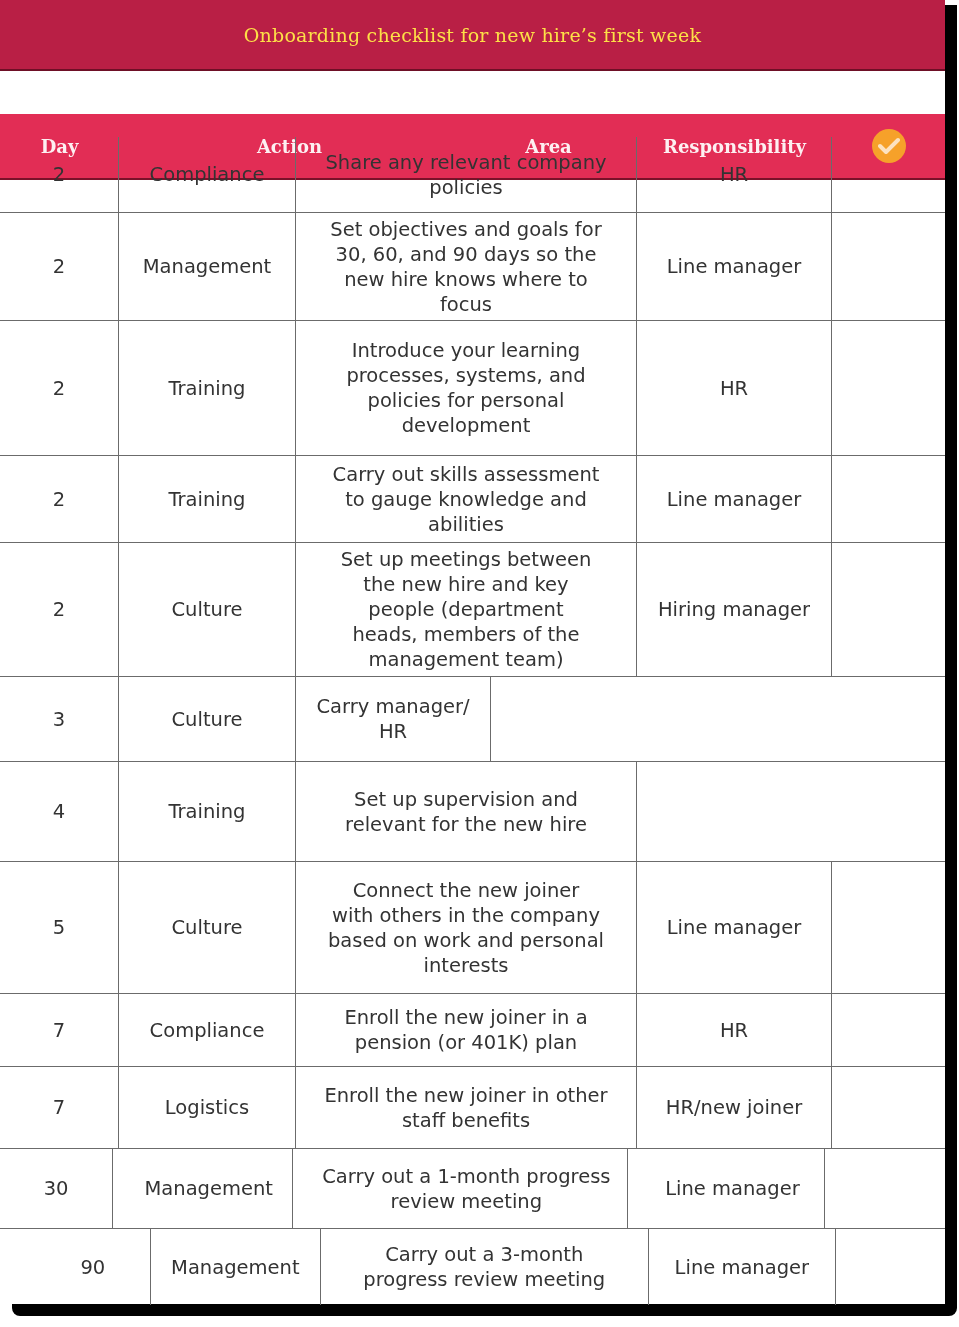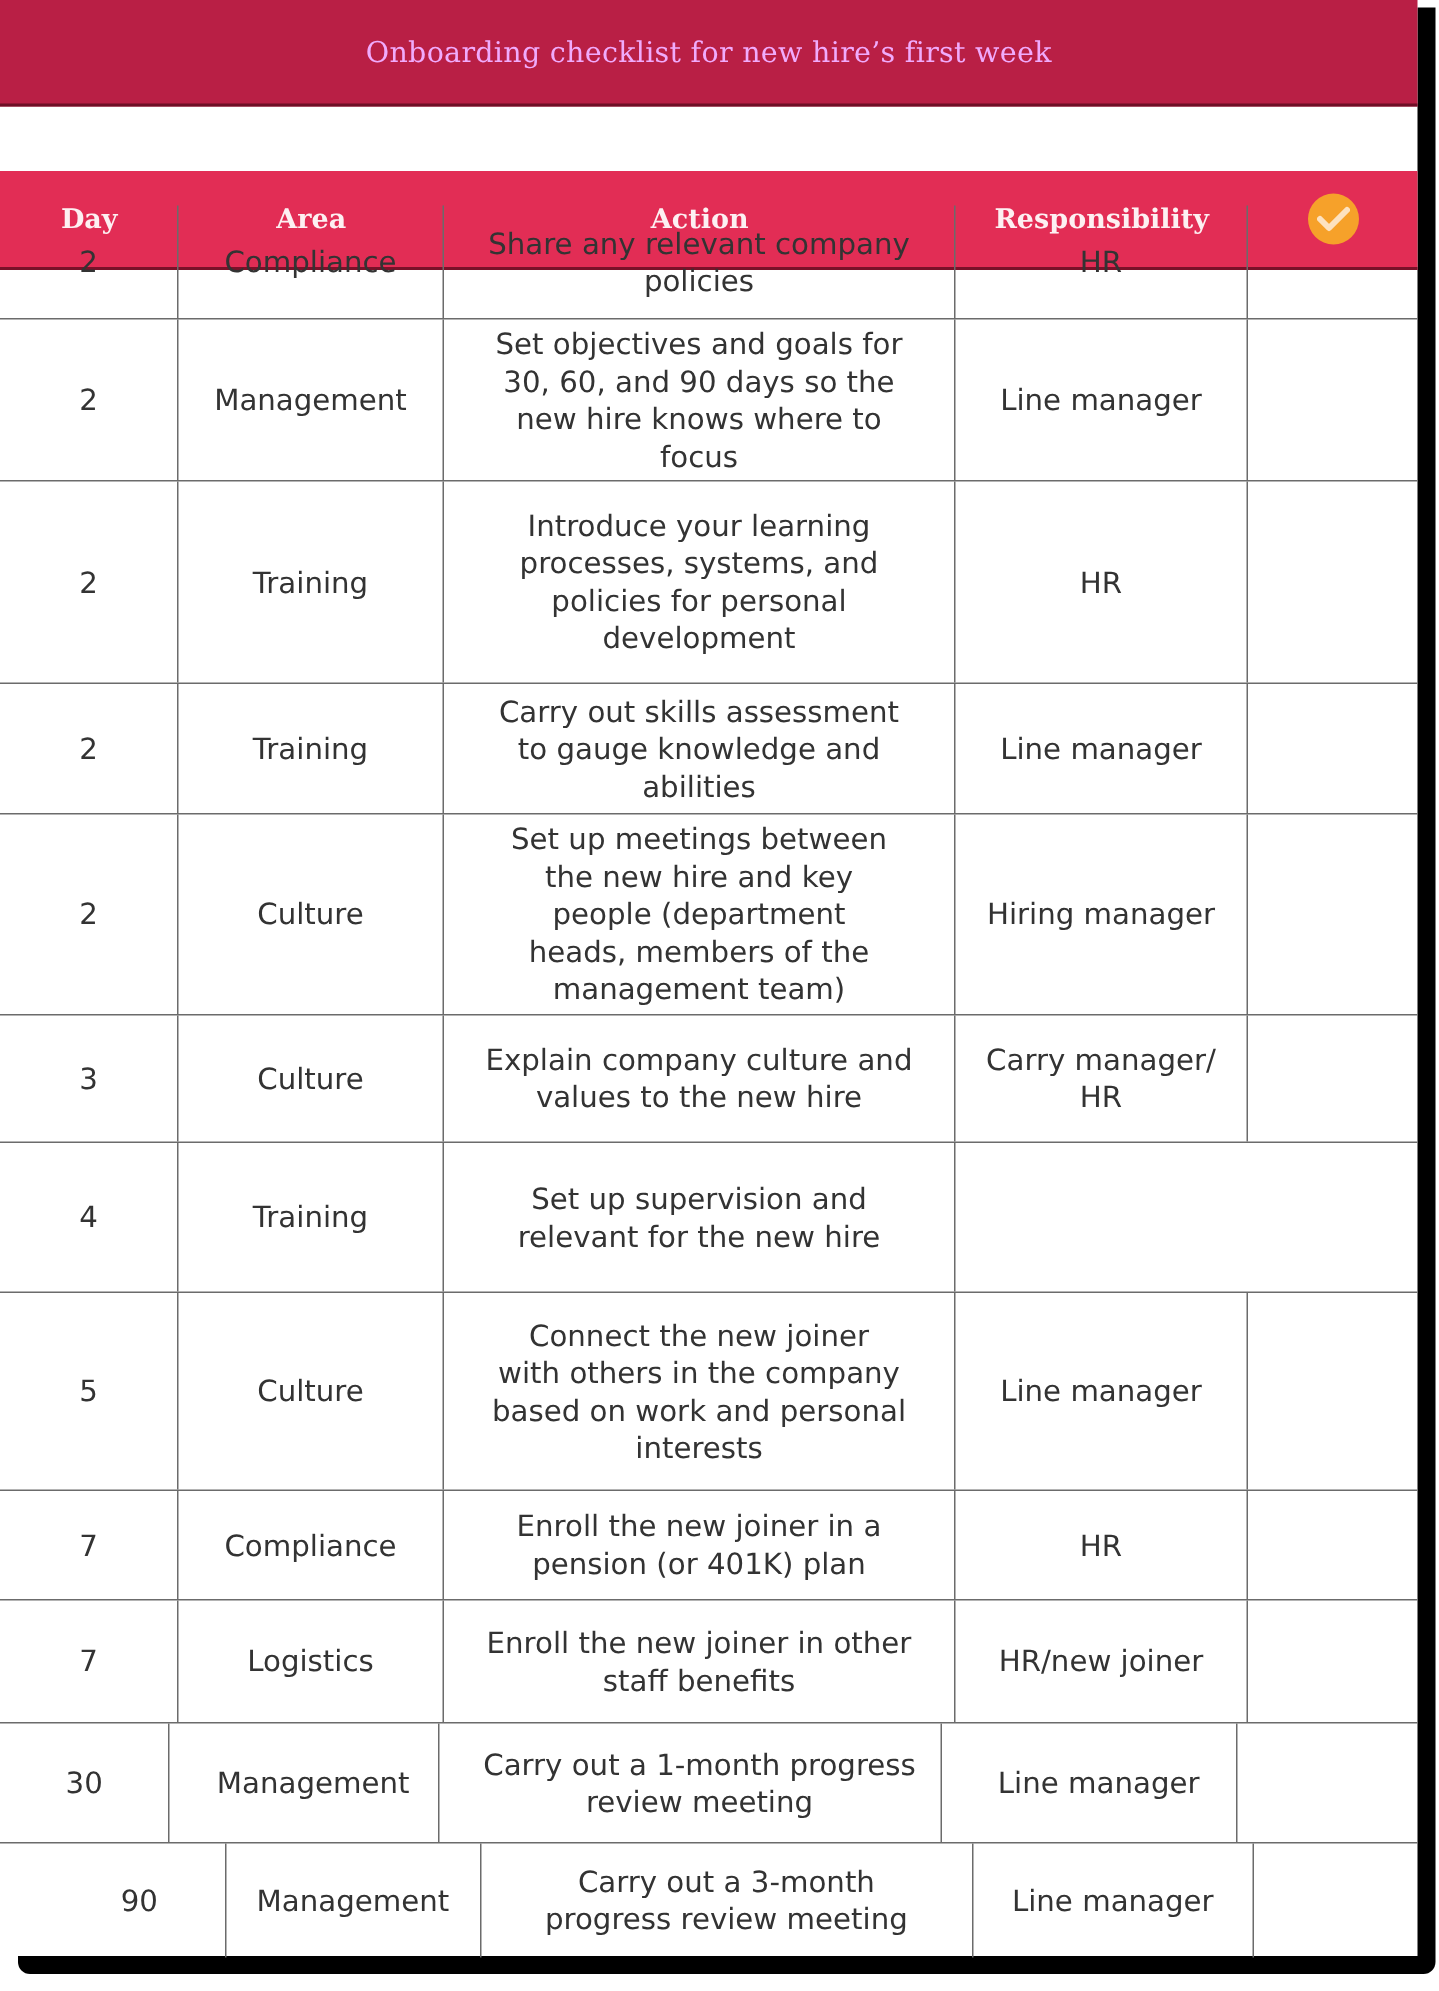--- a/index.html
+++ b/index.html
@@ -1,21 +1,21 @@
 <!DOCTYPE html>
 <html><head>
 <meta charset="utf-8">
 <style>
   html, body { margin:0; padding:0; background:#ffffff; }
   body { width:959px; height:1327px; position:relative; overflow:hidden; }
   .shadow-wrap { position:absolute; left:0; top:0; width:945px; height:1304px; }
   .shadow { position:absolute; left:12px; top:5px; width:945px; height:1311px; background:#000; border-radius:0 0 8px 8px; }
   .card { position:absolute; left:0; top:0; width:945px; height:1304px; background:#fff; }
   .title-bar { position:absolute; left:0; top:0; width:945px; height:69px; background:#b91f45;
-    border-bottom:2px solid #6e0f26; color:#f0abfc; display:flex; align-items:center; justify-content:center;
+    border-bottom:2px solid #6e0f26; color:#fde047; display:flex; align-items:center; justify-content:center;
     font-family:"DejaVu Serif", serif; font-size:19px; letter-spacing:0.2px; }
   .header-row { position:absolute; left:0; top:71px; width:945px; height:64px; background:#e22d55;
     border-bottom:2px solid #7a1129; display:flex; color:#fdf0f2; font-family:"DejaVu Serif", serif; font-weight:bold; font-size:18px;margin-top:43px; }
   .hcell { display:flex; align-items:center; justify-content:center; height:100%; }
   .check-icon { width:34px; height:34px; border-radius:50%; background:#f6a12a; display:flex; align-items:center; justify-content:center; }
   .rows { position:absolute; left:0; top:137px; width:945px; }
   .row { display:flex; border-bottom:1.5px solid #6b6b6b; box-sizing:border-box; }
   .row:last-child { border-bottom:none;margin-left:36px; }
   .cell { display:flex; align-items:center; justify-content:center; text-align:center; box-sizing:border-box;
     font-family:"DejaVu Sans", sans-serif; font-size:19.5px; line-height:25px; color:#333333; border-right:1.5px solid #6b6b6b; padding:0 6px; white-space:pre-line; }
@@ -24,22 +24,22 @@
 </style>
 </head>
 <body>
 
 <div class="shadow-wrap">
   <div class="shadow"></div>
   <div class="card">
     <div class="title-bar">Onboarding checklist for new hire’s first week</div>
     <div class="header-row">
       <div class="hcell c1">Day</div>
+      <div class="hcell c3">Action</div>
       <div class="hcell c2">Area</div>
-      <div class="hcell c3">Action</div>
       <div class="hcell c4">Responsibility</div>
       <div class="hcell c5">
         <span class="check-icon">
           <svg width="22" height="18" viewBox="0 0 22 18">
               <path d="M2 9 L8 15 L20 3" stroke="#fde2c0" stroke-width="4" fill="none" stroke-linecap="round" stroke-linejoin="round"></path>
             </svg>
         </span>
       </div>
     </div>
     <div class="rows" id="rows">
@@ -87,22 +87,20 @@
 the new hire and key
 people (department
 heads, members of the
 management team)</div>
           <div class="cell c4">Hiring manager</div>
           <div class="cell c5"></div>
         </div>
         <div class="row" style="height: 85px;">
           <div class="cell c1">3</div>
           <div class="cell c2">Culture</div>
-          <div class="cell c3">Explain company culture and
-values to the new hire</div>
           <div class="cell c4">Carry manager/
 HR</div>
           <div class="cell c5"></div>
         </div>
         <div class="row" style="height: 100px;">
           <div class="cell c1">4</div>
           <div class="cell c2">Training</div>
           <div class="cell c3">Set up supervision and
 relevant for the new hire</div>
           <div class="cell c5"></div>

